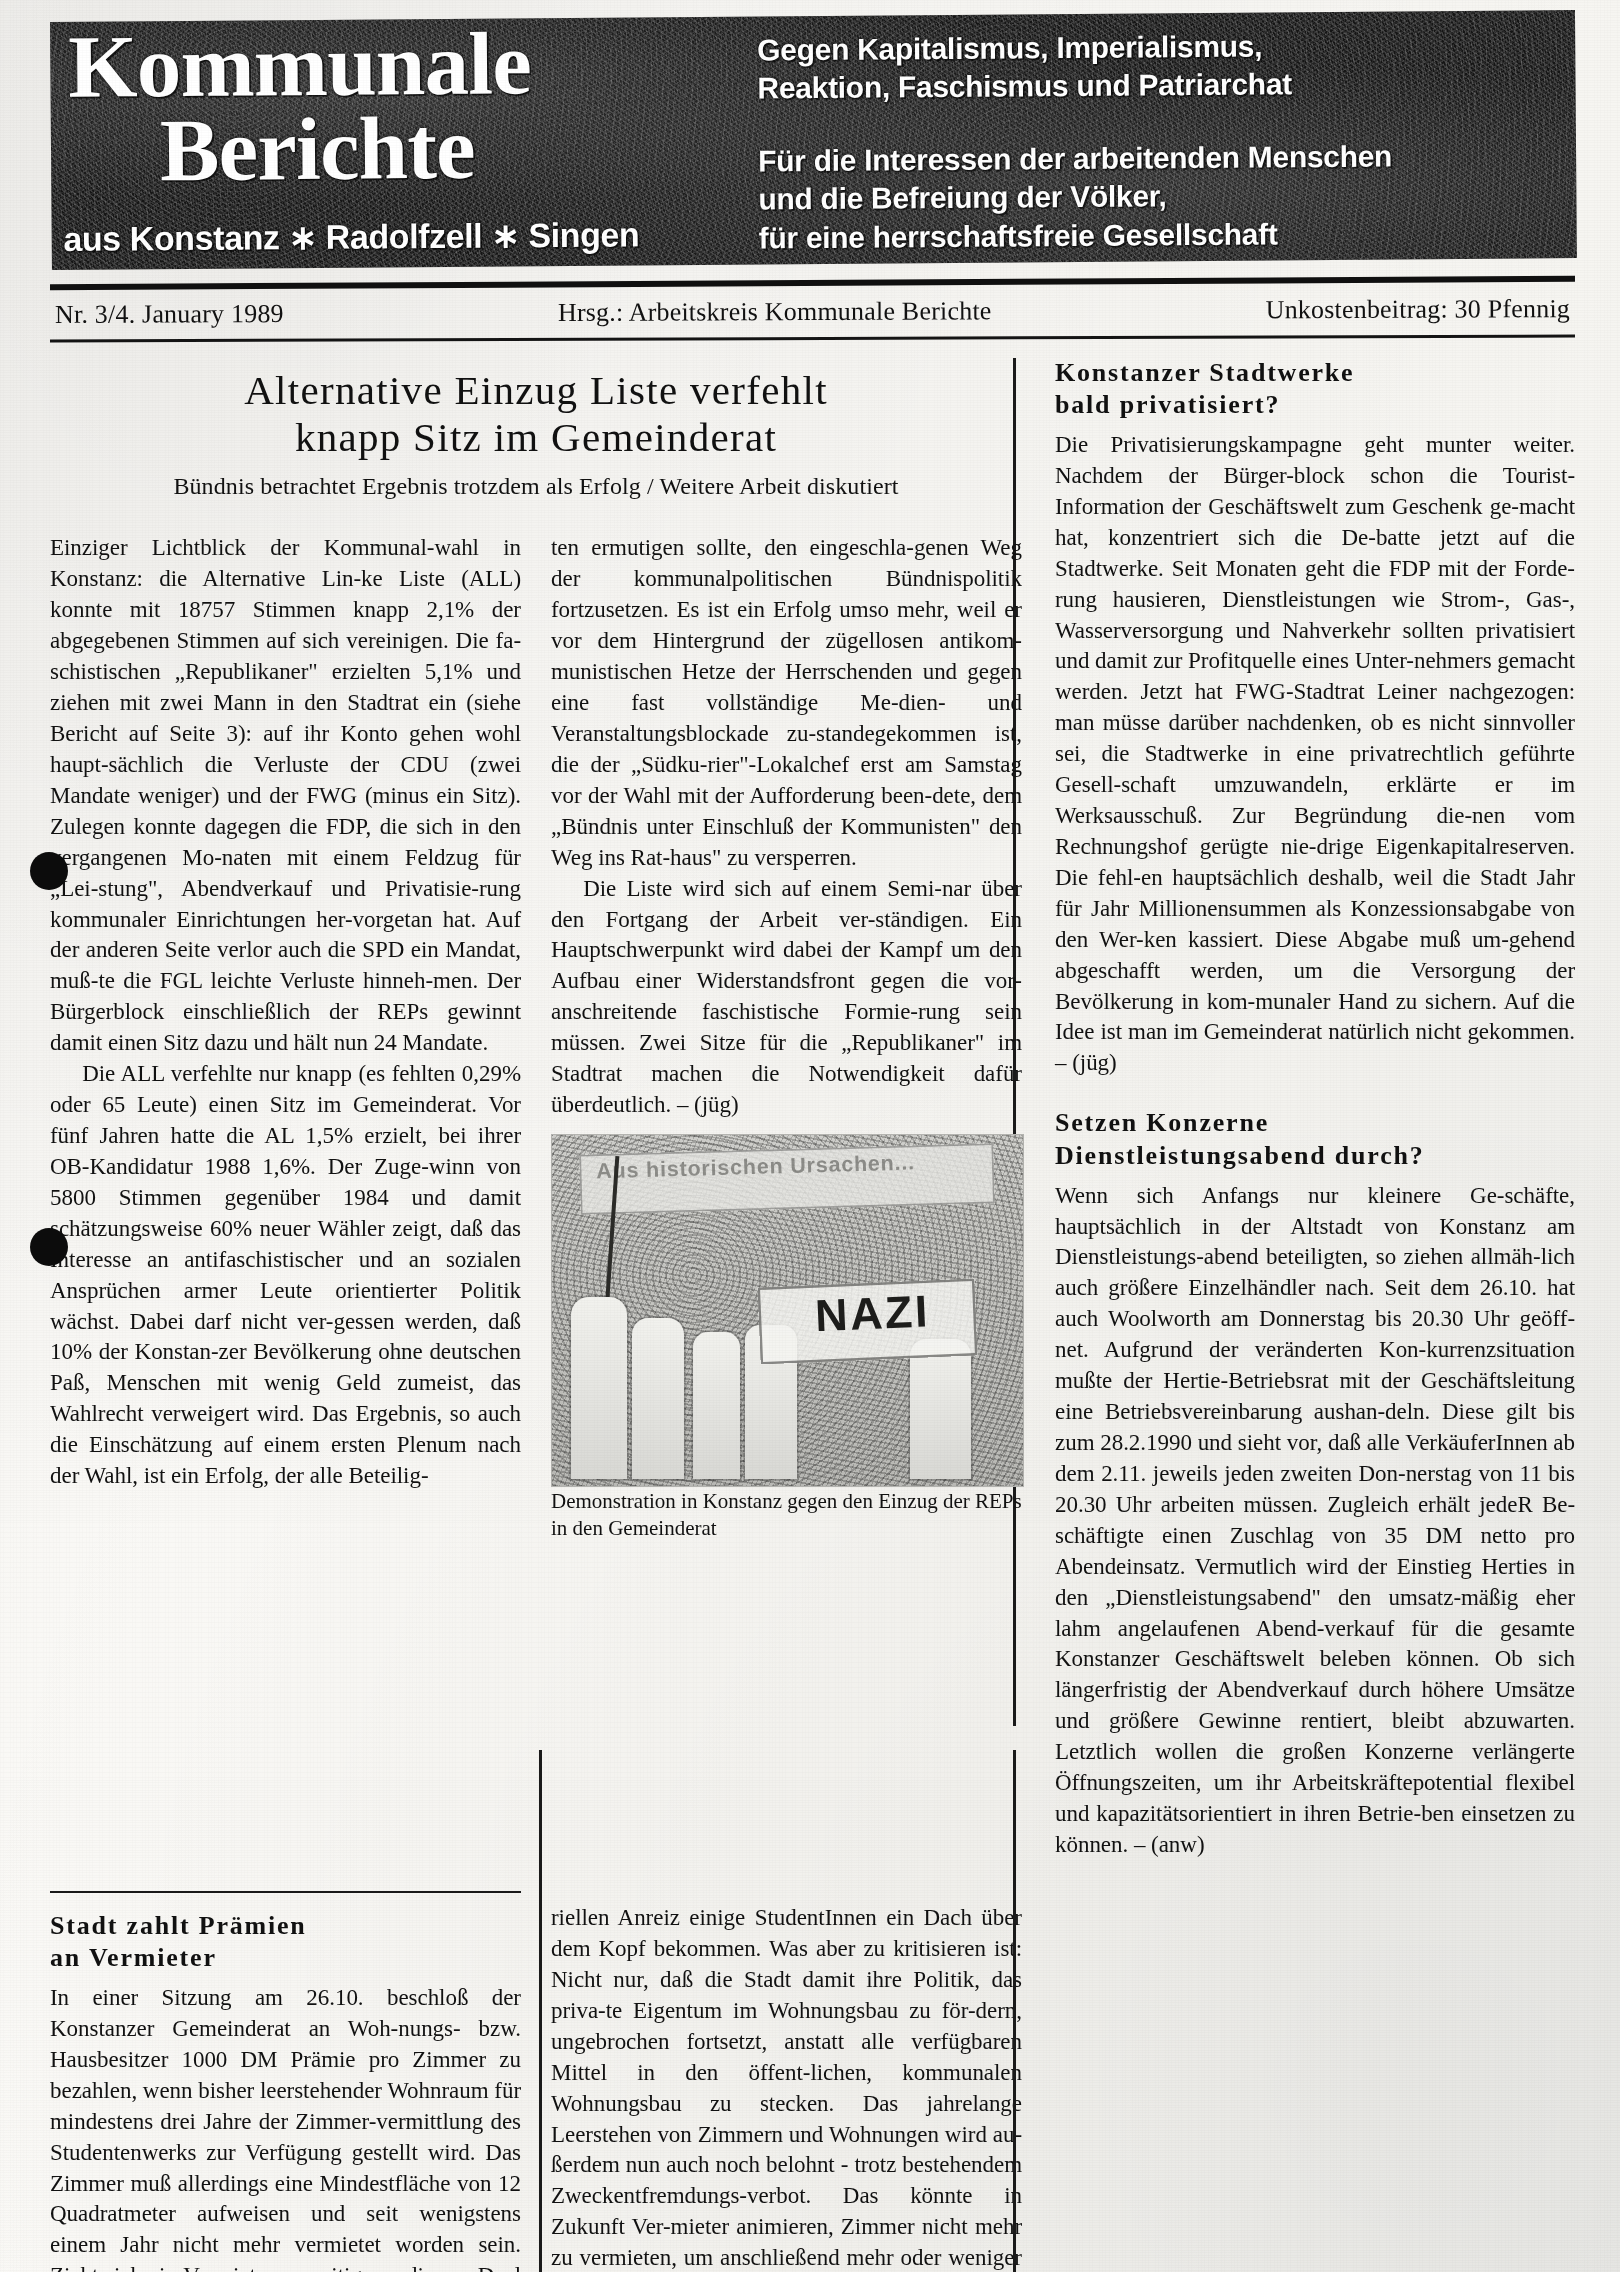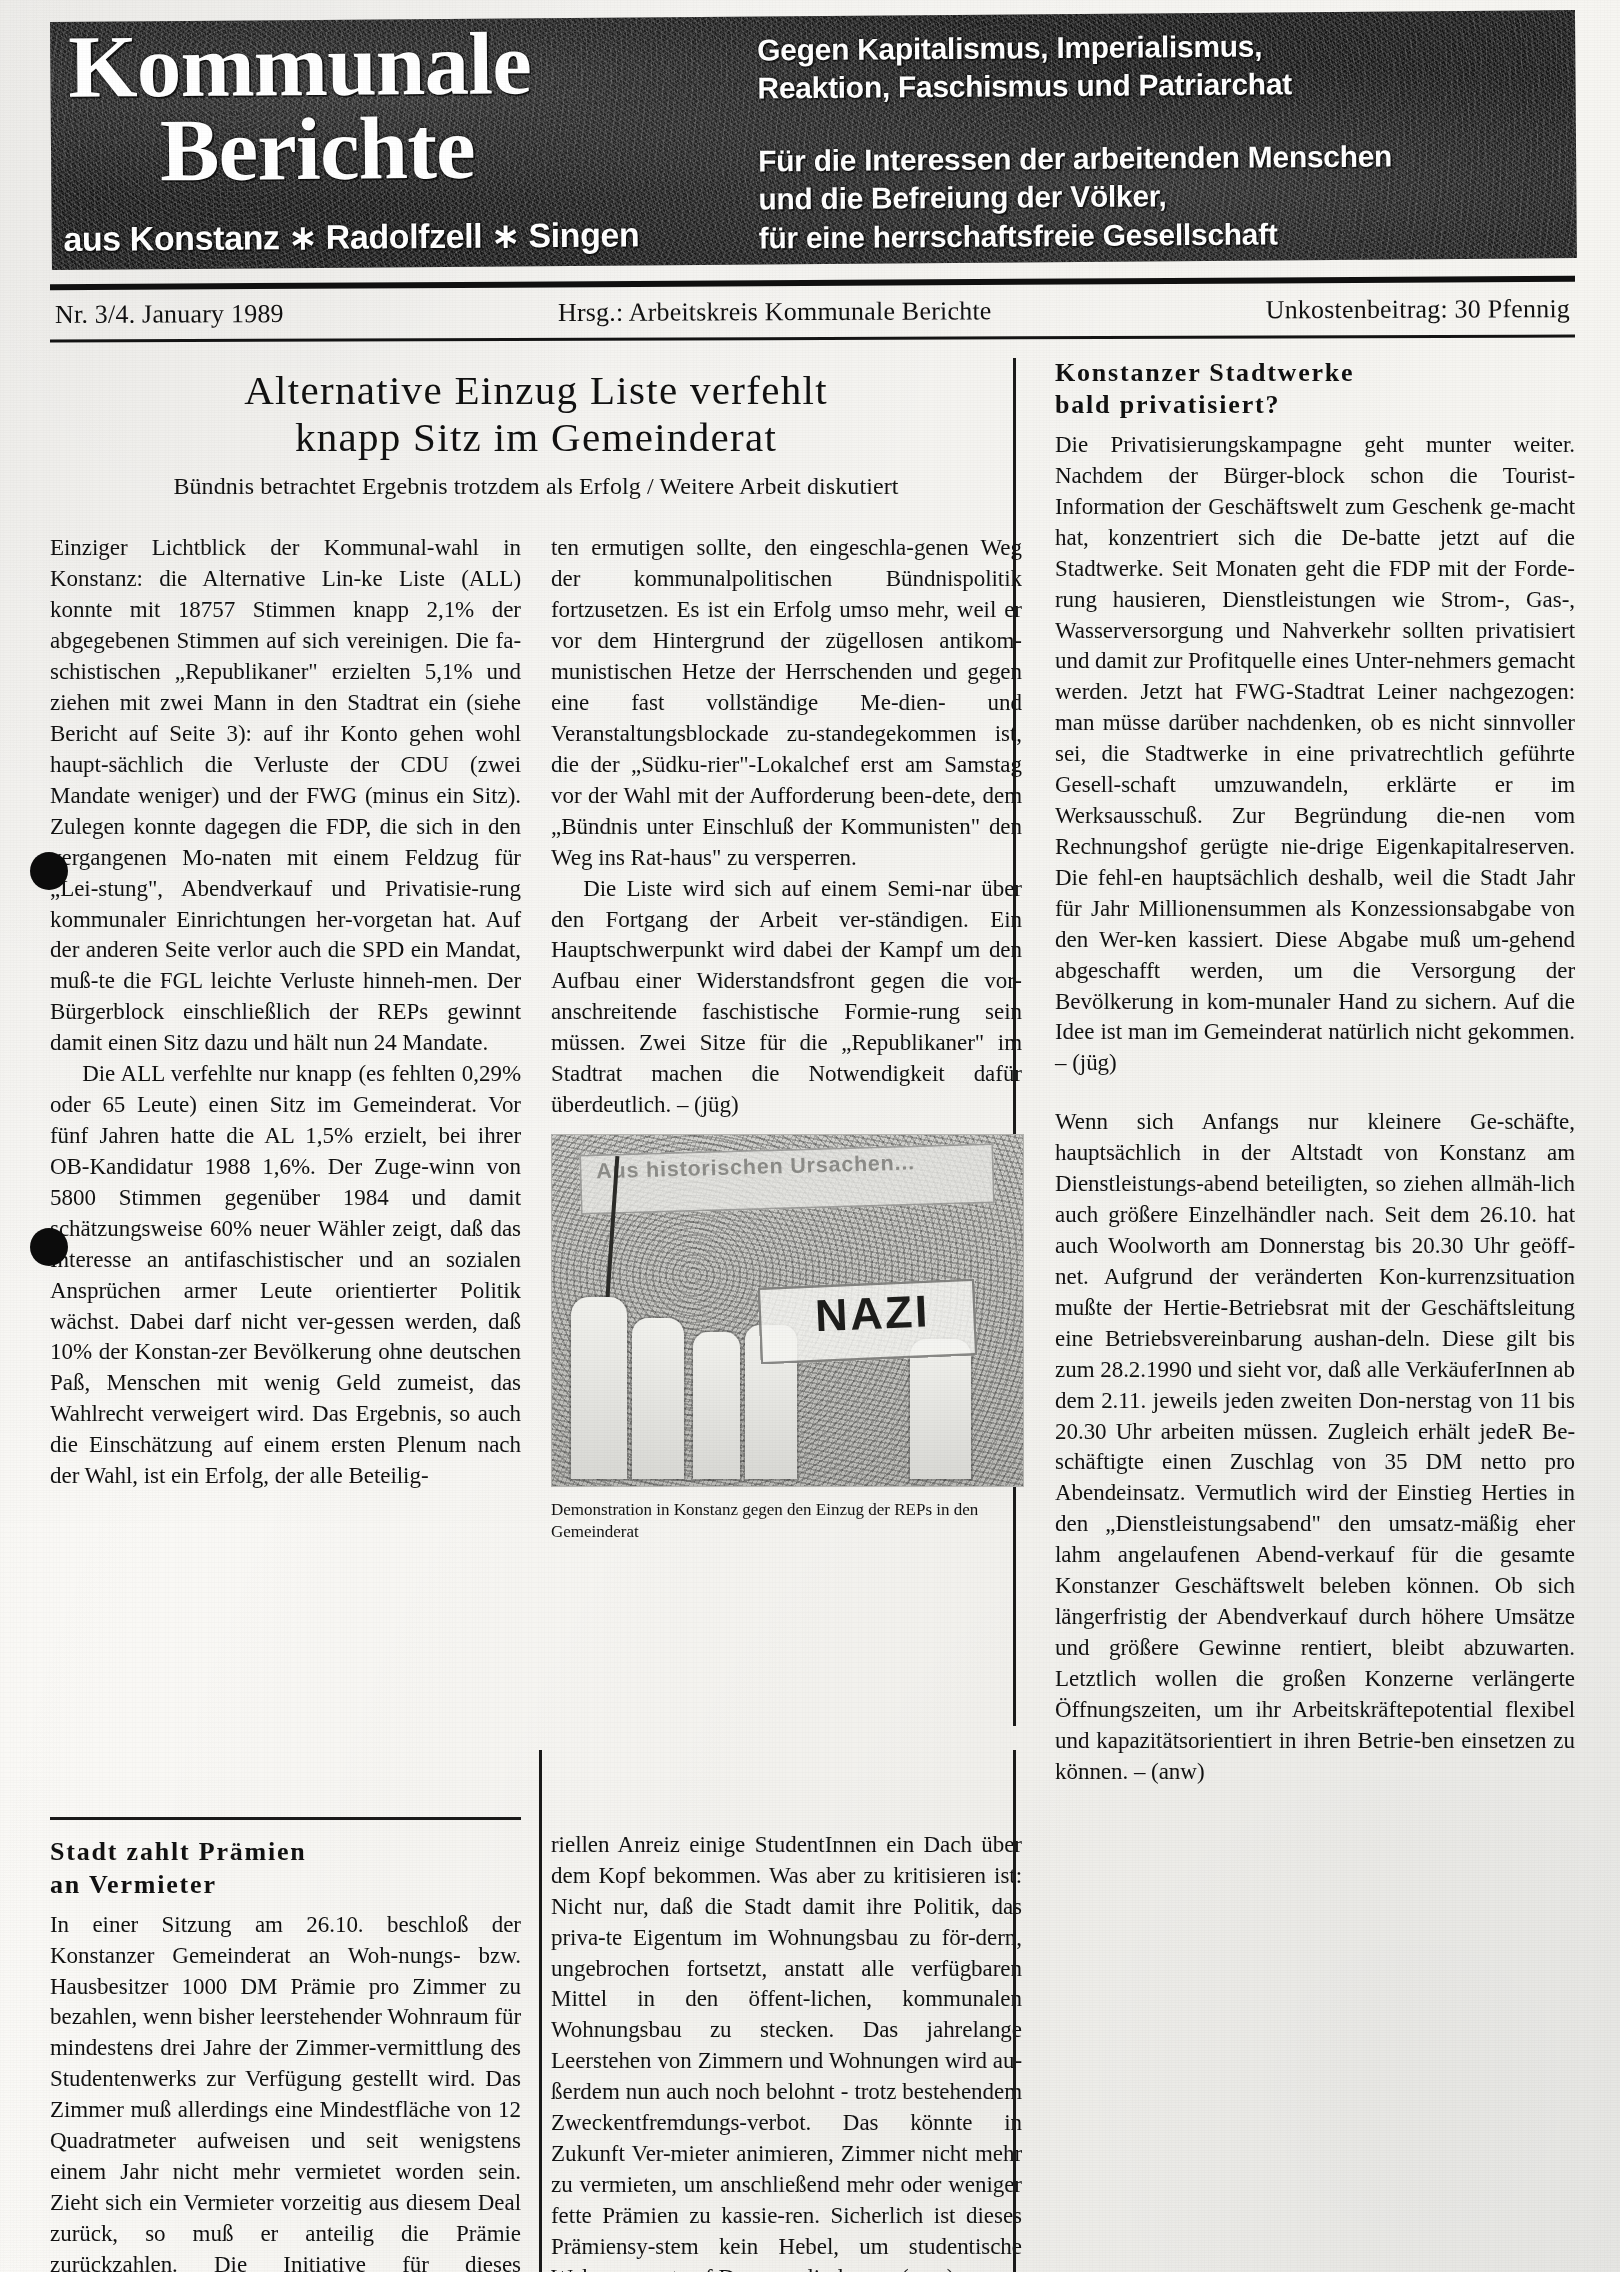--- a/index.html
+++ b/index.html
@@ -243,22 +243,22 @@
     background: rgba(245,245,241,.85);
     transform: rotate(-2.4deg);
     box-shadow: inset 0 0 0 2.5px rgba(30,30,28,.5);
   }
   .ph-sign span{
     position:absolute; left:26%; top:6%;
     font-family:"Liberation Sans", sans-serif;
     font-weight:700; font-size:45px; color:#1d1d1b; letter-spacing:2.5px;
   }
   .photo-caption {
-    margin-top: 12px;
-    font-size: 17px;
+    margin-top: 1px;
+    font-size: 21px;
     line-height: 1.26;
   }
 
   
   .punch {
     position: absolute;
     width: 38px; height: 38px;
     border-radius: 50%;
     background: #0c0c0c;
     z-index: 9;
@@ -357,20 +357,24 @@
 
           <div>
             <h2 class="headline-sec">
               <span>Konstanzer Stadtwerke</span><br>
               <span>bald privatisiert?</span>
             </h2>
             <p class="body noindent">Die Privatisierungskampagne geht munter weiter. Nachdem der Bürger-block schon die Tourist-Information der Geschäftswelt zum Geschenk ge-macht hat, konzentriert sich die De-batte jetzt auf die Stadtwerke. Seit Monaten geht die FDP mit der Forde-rung hausieren, Dienstleistungen wie Strom-, Gas-, Wasserversorgung und Nahverkehr sollten privatisiert und damit zur Profitquelle eines Unter-nehmers gemacht werden. Jetzt hat FWG-Stadtrat Leiner nachgezogen: man müsse darüber nachdenken, ob es nicht sinnvoller sei, die Stadtwerke in eine privatrechtlich geführte Gesell-schaft umzuwandeln, erklärte er im Werksausschuß. Zur Begründung die-nen vom Rechnungshof gerügte nie-drige Eigenkapitalreserven. Die fehl-en hauptsächlich deshalb, weil die Stadt Jahr für Jahr Millionensummen als Konzessionsabgabe von den Wer-ken kassiert. Diese Abgabe muß um-gehend abgeschafft werden, um die Versorgung der Bevölkerung in kom-munaler Hand zu sichern. Auf die Idee ist man im Gemeinderat natürlich nicht gekommen. – (jüg)</p>
           </div>
 
           <div class="mt-lg">
+            <h2 class="headline-sec">
+              <span>Setzen Konzerne</span><br>
+              <span>Dienstleistungsabend durch?</span>
+            </h2>
             <p class="body noindent">Wenn sich Anfangs nur kleinere Ge-schäfte, hauptsächlich in der Altstadt von Konstanz am Dienstleistungs-abend beteiligten, so ziehen allmäh-lich auch größere Einzelhändler nach. Seit dem 26.10. hat auch Woolworth am Donnerstag bis 20.30 Uhr geöff-net. Aufgrund der veränderten Kon-kurrenzsituation mußte der Hertie-Betriebsrat mit der Geschäftsleitung eine Betriebsvereinbarung aushan-deln. Diese gilt bis zum 28.2.1990 und sieht vor, daß alle VerkäuferInnen ab dem 2.11. jeweils jeden zweiten Don-nerstag von 11 bis 20.30 Uhr arbeiten müssen. Zugleich erhält jedeR Be-schäftigte einen Zuschlag von 35 DM netto pro Abendeinsatz. Vermutlich wird der Einstieg Herties in den „Dienstleistungsabend" den umsatz-mäßig eher lahm angelaufenen Abend-verkauf für die gesamte Konstanzer Geschäftswelt beleben können. Ob sich längerfristig der Abendverkauf durch höhere Umsätze und größere Gewinne rentiert, bleibt abzuwarten. Letztlich wollen die großen Konzerne verlängerte Öffnungszeiten, um ihr Arbeitskräftepotential flexibel und kapazitätsorientiert in ihren Betrie-ben einsetzen zu können. – (anw)</p>
           </div>
 
         </div>
       </div>
 
       <div style="display:grid; grid-template-columns: 471px 30px 471px; margin-top: 8.3px;">
         <div>
           <div class="sep-rule"></div>
           <h2 class="headline-sec">

